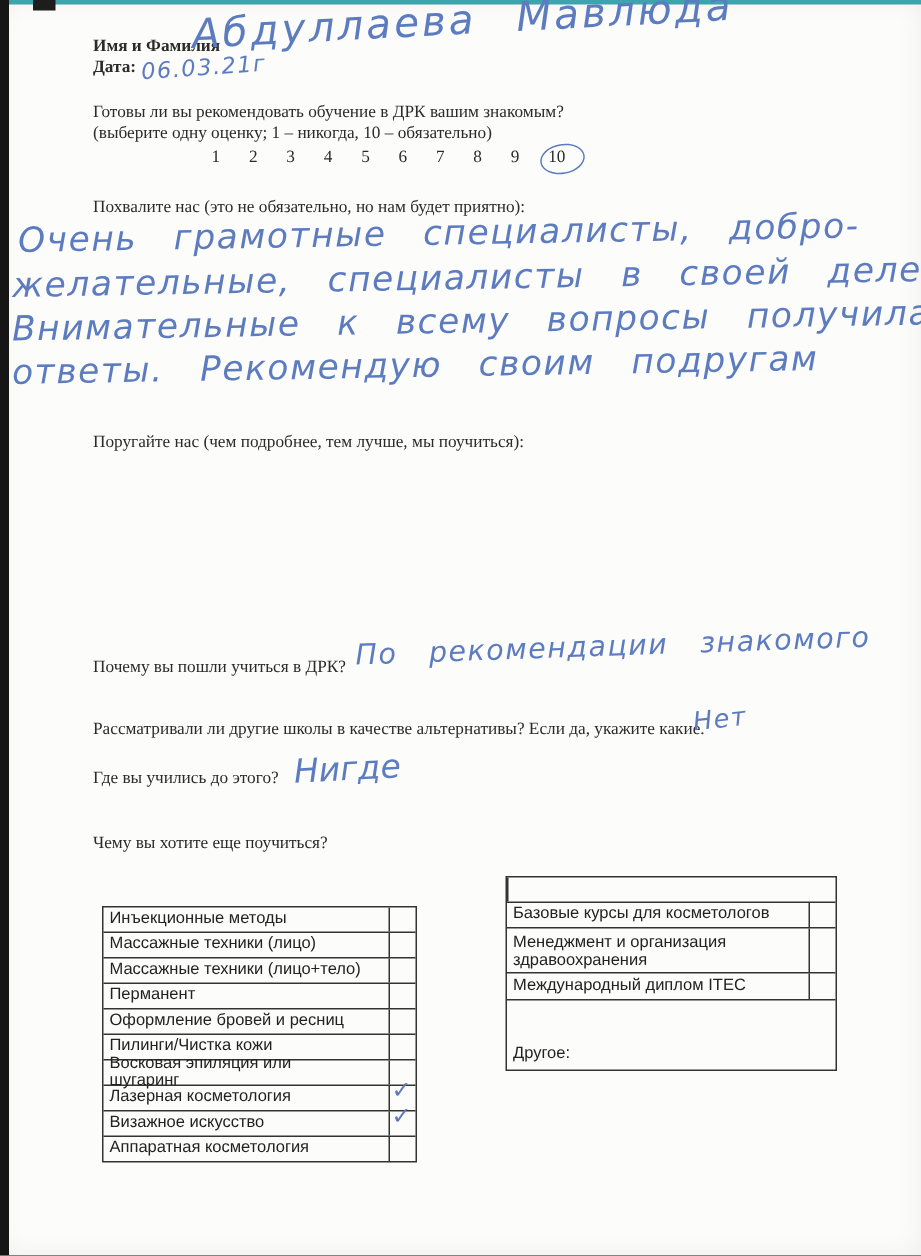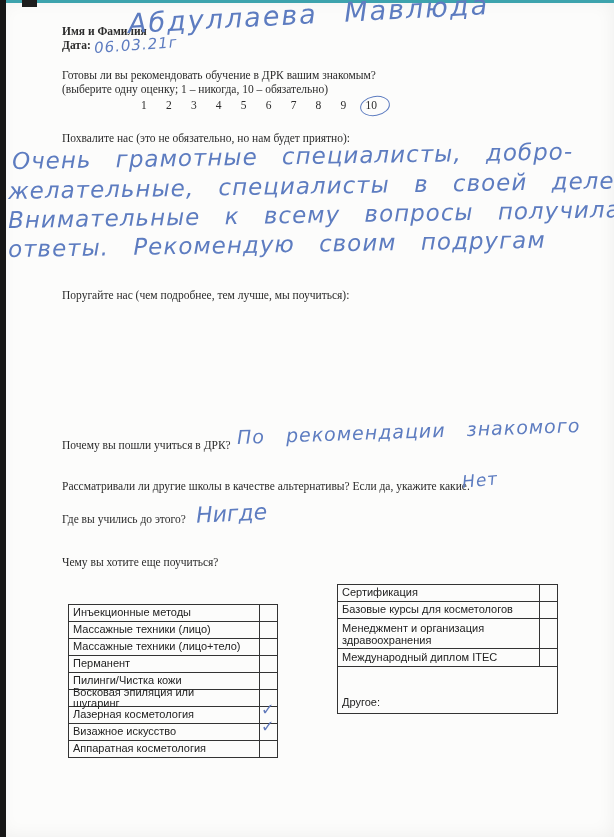--- a/index.html
+++ b/index.html
@@ -111,20 +111,26 @@
           <span class="mark"></span>
         </div>
     </div>
     <div class="trow" style="height:16px;">
       <div class="tlabel">Перманент</div>
       <div class="tcheck">
           <span class="mark"></span>
         </div>
     </div>
     <div class="trow" style="height:16px;">
+      <div class="tlabel">Оформление бровей и ресниц</div>
+      <div class="tcheck">
+          <span class="mark"></span>
+        </div>
+    </div>
+    <div class="trow" style="height:16px;">
       <div class="tlabel">Пилинги/Чистка кожи</div>
       <div class="tcheck">
           <span class="mark"></span>
         </div>
     </div>
     <div class="trow" style="height:16px;gap:19px;">
       <div class="tlabel">Восковая эпиляция или шугаринг</div>
       <div class="tcheck">
           <span class="mark"></span>
         </div>
@@ -144,21 +150,20 @@
     <div class="trow" style="height:16px;">
       <div class="tlabel">Аппаратная косметология</div>
       <div class="tcheck">
           <span class="mark"></span>
         </div>
     </div>
   </div>
 
   <div class="tbl" style="left:337px;top:584px;width:219px;">
     <div class="trow" style="height:16px;">
-      <div class="tlabel">Сертификация</div>
       <div class="tcheck">
           <span class="mark"></span>
         </div>
     </div>
     <div class="trow" style="height:16px;">
       <div class="tlabel">Базовые курсы для косметологов</div>
       <div class="tcheck">
           <span class="mark"></span>
         </div>
     </div>

